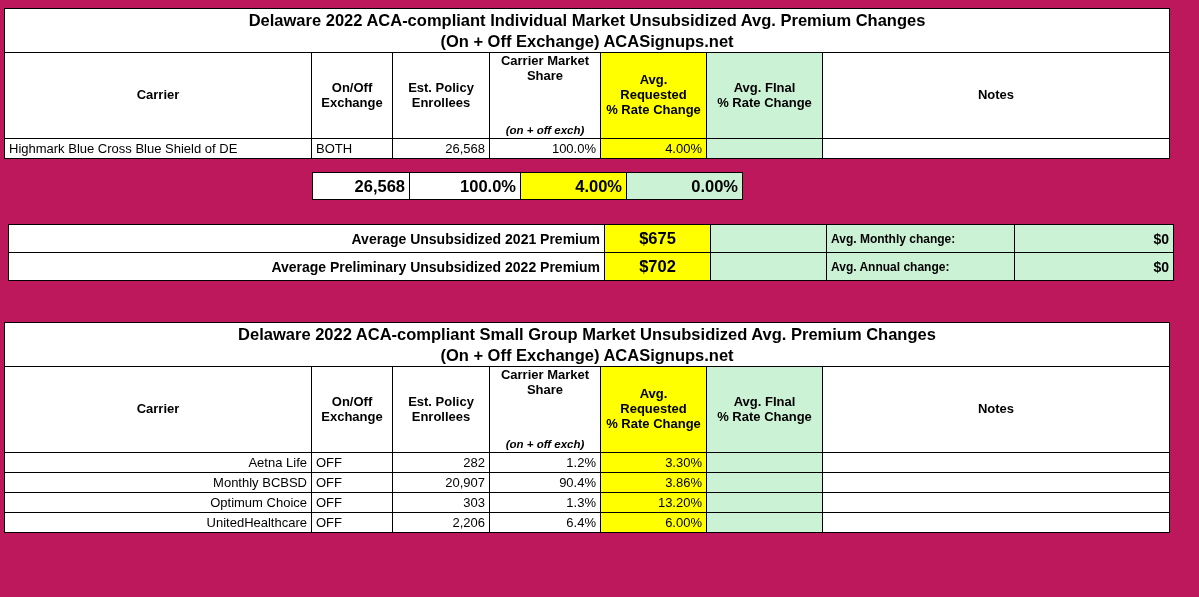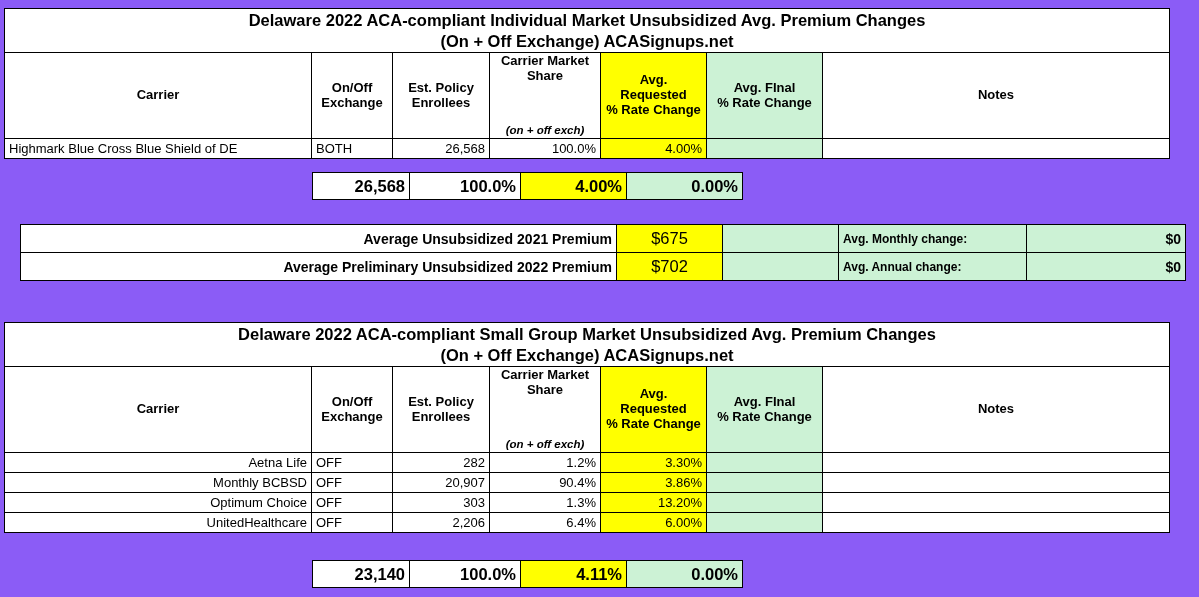--- a/index.html
+++ b/index.html
@@ -9,21 +9,21 @@
   }
   body {
     font-family: "Liberation Sans", sans-serif;
     font-size: 13px;
     color: #000000;
   }
   #page {
     position: relative;
     width: 1199px;
     height: 597px;
-    background: #8b5cf6;
+    background: #be185d;
     overflow: hidden;
   }
   table.sheet {
     border-collapse: collapse;
     table-layout: fixed;
   }
   table.sheet td {
     border: 1px solid #000000;
     padding: 1px 4px;
     vertical-align: middle;
@@ -63,21 +63,21 @@
   col.c-share   { width: 111px; }
   col.c-req     { width: 106px; }
   col.c-final   { width: 116px; }
   col.c-notes   { width: 347px; }
 
   .totals-row td { font-size: 16.5px; font-weight: bold; }
   .sumtbl td { height: 24px; }
 
   .avgline td { height: 25px; }
   .avg-label { text-align: right; font-weight: bold; font-size: 14px; }
-  .avg-val { text-align: center; font-weight: normal; font-size: 16.5px; }
+  .avg-val { text-align: center; font-weight: bold; font-size: 16.5px; }
   .avg-rlabel { text-align: left; font-weight: bold; font-size: 12px; }
   .avg-rval { text-align: right; font-weight: bold; font-size: 14px; }
 </style>
 </head>
 <body>
 
 <div id="page">
 
   <div style="position:absolute; left:4px; top:8px;">
     <table class="sheet">
@@ -148,21 +148,21 @@
         <tr class="totals-row">
           <td class="right">26,568</td>
           <td class="right">100.0%</td>
           <td class="right yellow">4.00%</td>
           <td class="right green">0.00%</td>
         </tr>
       </tbody>
     </table>
   </div>
 
-  <div style="position:absolute; left:20px; top:224px;">
+  <div style="position:absolute; left:8px; top:224px;">
     <table class="sheet">
       <colgroup>
         <col style="width:596px;">
           <col style="width:106px;">
           <col style="width:116px;">
         <col style="width:188px;">
           <col style="width:159px;">
       </colgroup>
       <tbody>
         <tr class="avgline">
@@ -261,32 +261,14 @@
           <td class="right">2,206</td>
           <td class="right">6.4%</td>
           <td class="right yellow">6.00%</td>
           <td class="green"></td>
           <td></td>
         </tr>
       </tbody>
     </table>
   </div>
 
-  <div style="position:absolute; left:312px; top:560px;">
-    <table class="sheet sumtbl">
-      <colgroup>
-        <col class="c-enroll">
-          <col class="c-share">
-          <col class="c-req">
-          <col class="c-final">
-      </colgroup>
-      <tbody>
-        <tr class="totals-row">
-          <td class="right">23,140</td>
-          <td class="right">100.0%</td>
-          <td class="right yellow">4.11%</td>
-          <td class="right green">0.00%</td>
-        </tr>
-      </tbody>
-    </table>
-  </div>
 
 </div>
 
 </body></html>

